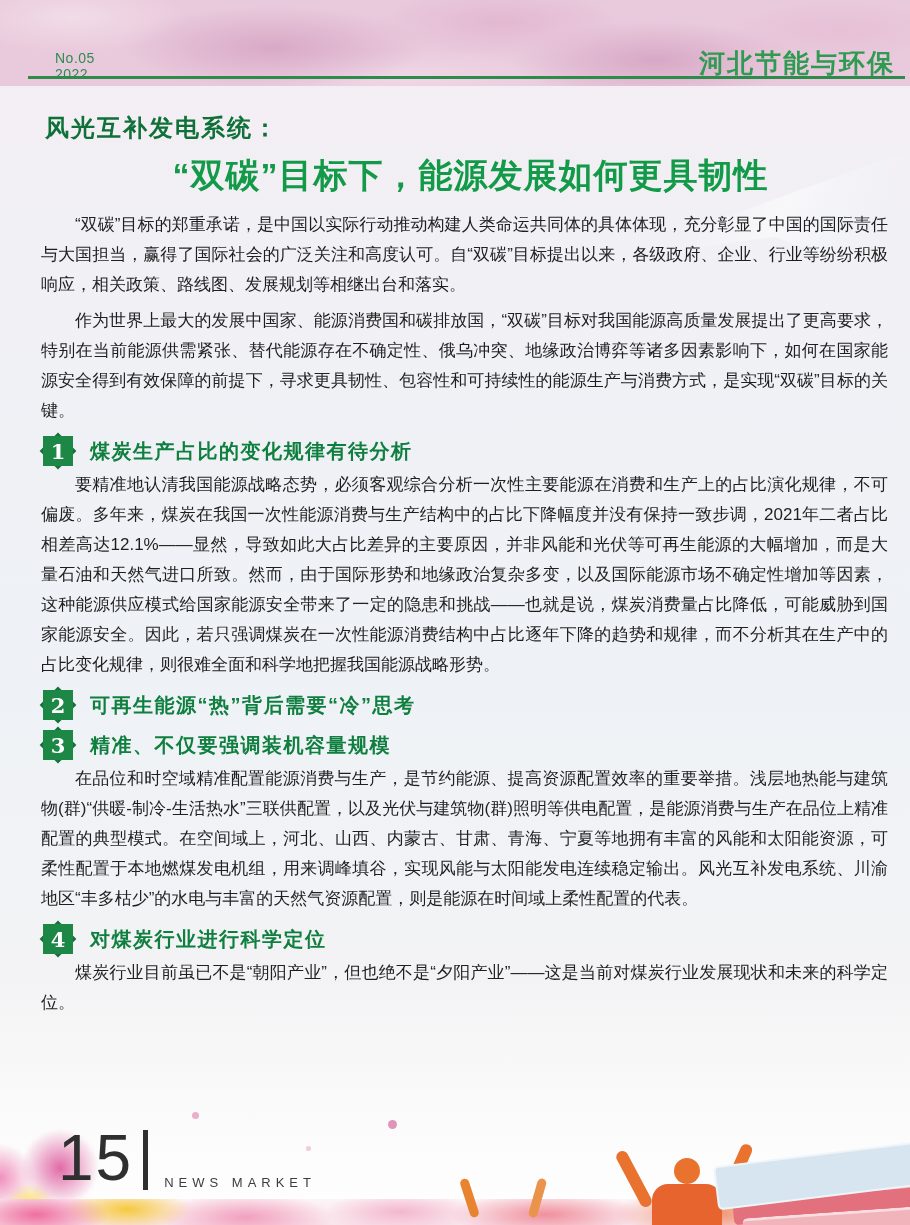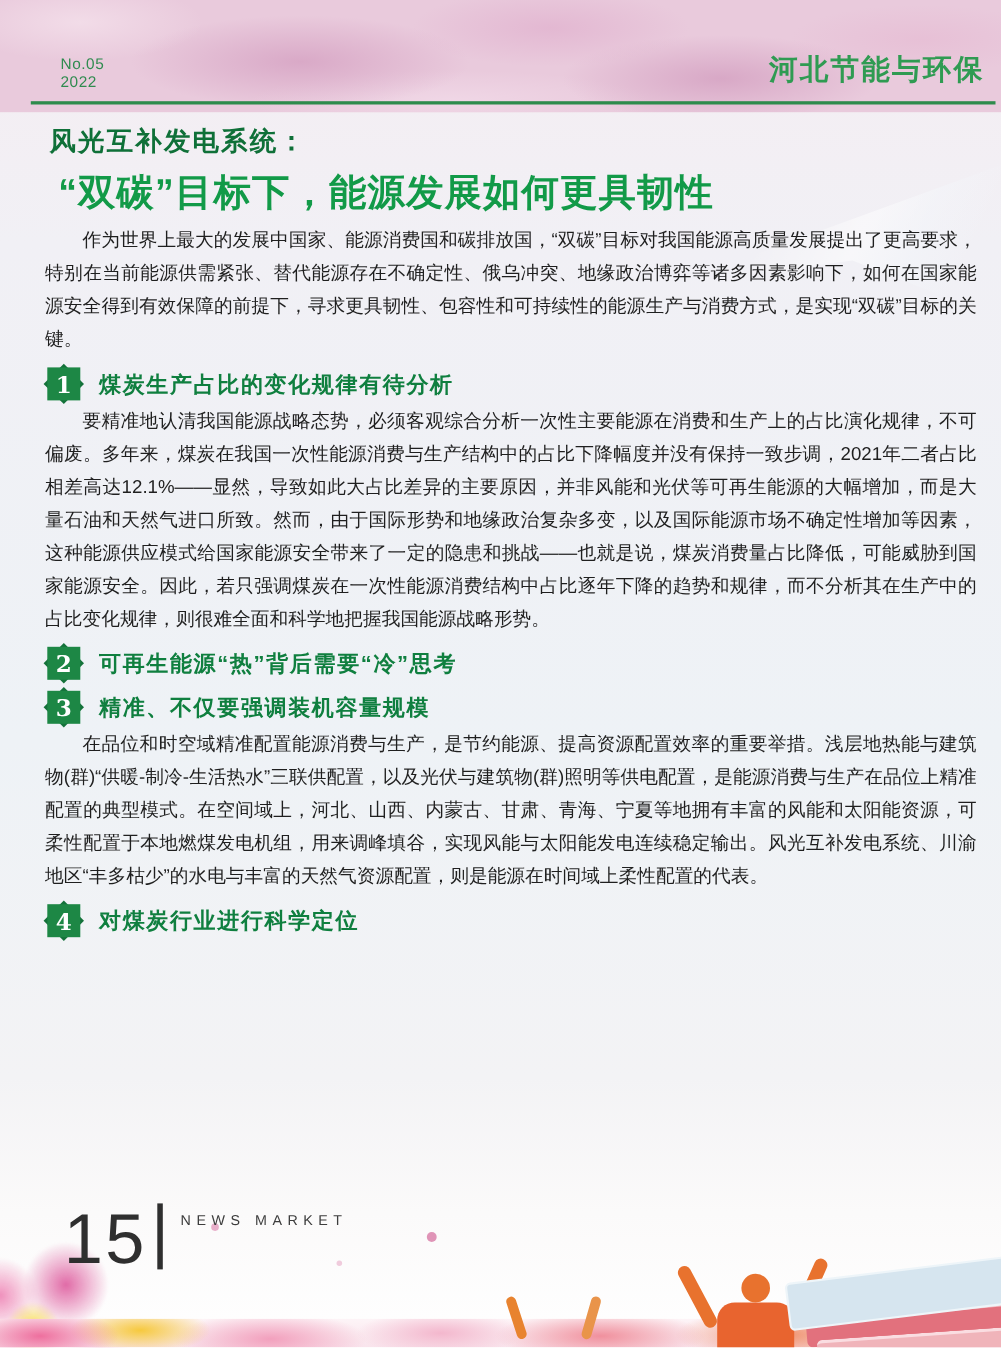--- a/index.html
+++ b/index.html
@@ -1,21 +1,21 @@
 <!DOCTYPE html>
 <html><head>
 <meta charset="utf-8">
 <style>
   html,body{margin:0;padding:0;}
   body{font-family:"Liberation Sans","DejaVu Sans",sans-serif;}
   .page{position:relative;width:910px;height:1225px;overflow:hidden;
     background:linear-gradient(180deg,#f5edf2 0%,#f1f0f5 18%,#eef2f6 55%,#f3f3f5 80%,#fbfafa 90%,#ffffff 100%);}
 
   
-  .header-band{position:absolute;top:0;left:0;width:910px;height:102px;
+  .header-band{position:absolute;top:0;left:0;width:910px;height:86px;
     background-color:#e9cadc;
     background-image:
       radial-gradient(ellipse 160px 50px at 8% 20%,#f2dcE8 0%,rgba(242,220,232,0) 70%),
       radial-gradient(ellipse 220px 60px at 30% 55%,#d9a9c7 0%,rgba(217,169,199,0) 70%),
       radial-gradient(ellipse 180px 50px at 55% 25%,#e3b8d2 0%,rgba(227,184,210,0) 70%),
       radial-gradient(ellipse 200px 55px at 72% 70%,#d8a8c6 0%,rgba(216,168,198,0) 72%),
       radial-gradient(ellipse 170px 45px at 92% 35%,#e7c0d6 0%,rgba(231,192,214,0) 70%),
       radial-gradient(ellipse 260px 40px at 45% 90%,#f0d7e6 0%,rgba(240,215,230,0) 70%);}
   .issue-block{position:absolute;left:55px;top:50px;color:#2f8b4f;font-size:14px;line-height:1.16;letter-spacing:.5px;}
   .masthead{position:absolute;right:15px;top:46px;color:#2f9b52;font-size:26px;font-weight:bold;letter-spacing:2px;}
@@ -59,33 +59,33 @@
   .deco-figure .body{position:absolute;left:52px;top:44px;width:70px;height:42px;border-radius:16px 16px 0 0;background:#e8642f;}
   .deco-books{left:715px;top:1148px;width:200px;height:80px;}
   .deco-books div{position:absolute;border-radius:5px;}
   .deco-books .b1{left:0;top:6px;width:200px;height:40px;background:#d6e5ef;border:2px solid #eef5f9;transform:rotate(-7deg);}
   .deco-books .b2{left:18px;top:44px;width:190px;height:22px;background:#e2717d;border-top:3px solid #f3b9c0;transform:rotate(-5deg);}
   .deco-books .b3{left:28px;top:64px;width:185px;height:20px;background:#f0b4ba;border-top:3px solid #fadde1;transform:rotate(-4deg);}
 
   
   .content{position:absolute;top:86px;left:0;width:910px;padding:0 22px 0 41px;box-sizing:border-box;}
   .kicker{margin:26px 0 0 4px;font-size:24px;font-weight:bold;color:#0f7038;letter-spacing:2px;}
-  .article-title{margin:9px 0 0 12px;font-size:34px;line-height:45px;font-weight:bold;color:#129a48;letter-spacing:1px;}
+  .article-title{margin:9px 0 0 12px;font-size:34px;line-height:45px;font-weight:bold;color:#129a48;letter-spacing:1px;text-align:center;}
   .body-para{margin:12px 0 0 0;font-size:17px;line-height:30px;color:#1f1f1f;text-align:justify;text-indent:2em;}
   .body-para.tight{margin-top:6px;}
   .section-head{display:flex;align-items:center;margin:10px 0 4px 2px;}
   .badge{position:relative;width:30px;height:30px;flex:0 0 30px;}
   .badge .diamond{position:absolute;left:2px;top:2px;width:26px;height:26px;background:#14713a;transform:rotate(45deg);}
   .badge .square{position:absolute;left:0;top:0;width:30px;height:30px;background:#1d8745;display:flex;align-items:center;justify-content:center;}
   .badge .num{color:#ffffff;font-family:"DejaVu Serif","Liberation Serif",serif;font-weight:bold;font-size:21px;line-height:1;}
   .section-title{margin-left:17px;font-size:20px;font-weight:bold;color:#0f7f3f;letter-spacing:1.5px;}
   .section .body-para{margin-top:4px;}
 
   
-  .footer{position:absolute;left:58px;top:1094px;display:flex;align-items:flex-start;}
+  .footer{position:absolute;left:58px;top:1126px;display:flex;align-items:flex-end;}
   .page-num{font-size:64px;color:#2f2f2f;line-height:1;letter-spacing:2px;}
   .footer-bar{width:5px;height:60px;background:#2f2f2f;margin:0 16px 0 10px;}
   .footer-cn{font-size:26px;font-weight:bold;color:#2f2f2f;letter-spacing:3px;}
   .footer-en{margin-top:8px;font-size:13px;color:#3d3d3d;letter-spacing:5px;}
 </style>
 </head>
 <body>
 
 <div class="page">
 
@@ -117,20 +117,21 @@
   <div class="deco deco-books">
     <div class="b2"></div>
       <div class="b3"></div>
       <div class="b1"></div>
   </div>
 
   <div class="content">
     <div class="kicker">风光互补发电系统：</div>
     <div class="article-title">“双碳”目标下，能源发展如何更具韧性</div>
 
+    <p class="body-para">“双碳”目标的郑重承诺，是中国以实际行动推动构建人类命运共同体的具体体现，充分彰显了中国的国际责任与大国担当，赢得了国际社会的广泛关注和高度认可。自“双碳”目标提出以来，各级政府、企业、行业等纷纷积极响应，相关政策、路线图、发展规划等相继出台和落实。</p>
     <p class="body-para tight">作为世界上最大的发展中国家、能源消费国和碳排放国，“双碳”目标对我国能源高质量发展提出了更高要求，特别在当前能源供需紧张、替代能源存在不确定性、俄乌冲突、地缘政治博弈等诸多因素影响下，如何在国家能源安全得到有效保障的前提下，寻求更具韧性、包容性和可持续性的能源生产与消费方式，是实现“双碳”目标的关键。</p>
 
     <div class="section">
       <div class="section-head">
         <div class="badge">
           <div class="diamond"></div>
           <div class="square">
               <span class="num">1</span>
             </div>
         </div>
@@ -167,20 +168,21 @@
     <div class="section">
       <div class="section-head">
         <div class="badge">
           <div class="diamond"></div>
           <div class="square">
               <span class="num">4</span>
             </div>
         </div>
         <div class="section-title">对煤炭行业进行科学定位</div>
       </div>
+      <p class="body-para">煤炭行业目前虽已不是“朝阳产业”，但也绝不是“夕阳产业”——这是当前对煤炭行业发展现状和未来的科学定位。</p>
     </div>
   </div>
 
   <div class="footer">
     <div class="page-num">15</div>
     <div class="footer-bar"></div>
     <div>
       <div class="footer-en">NEWS MARKET</div>
     </div>
   </div>

